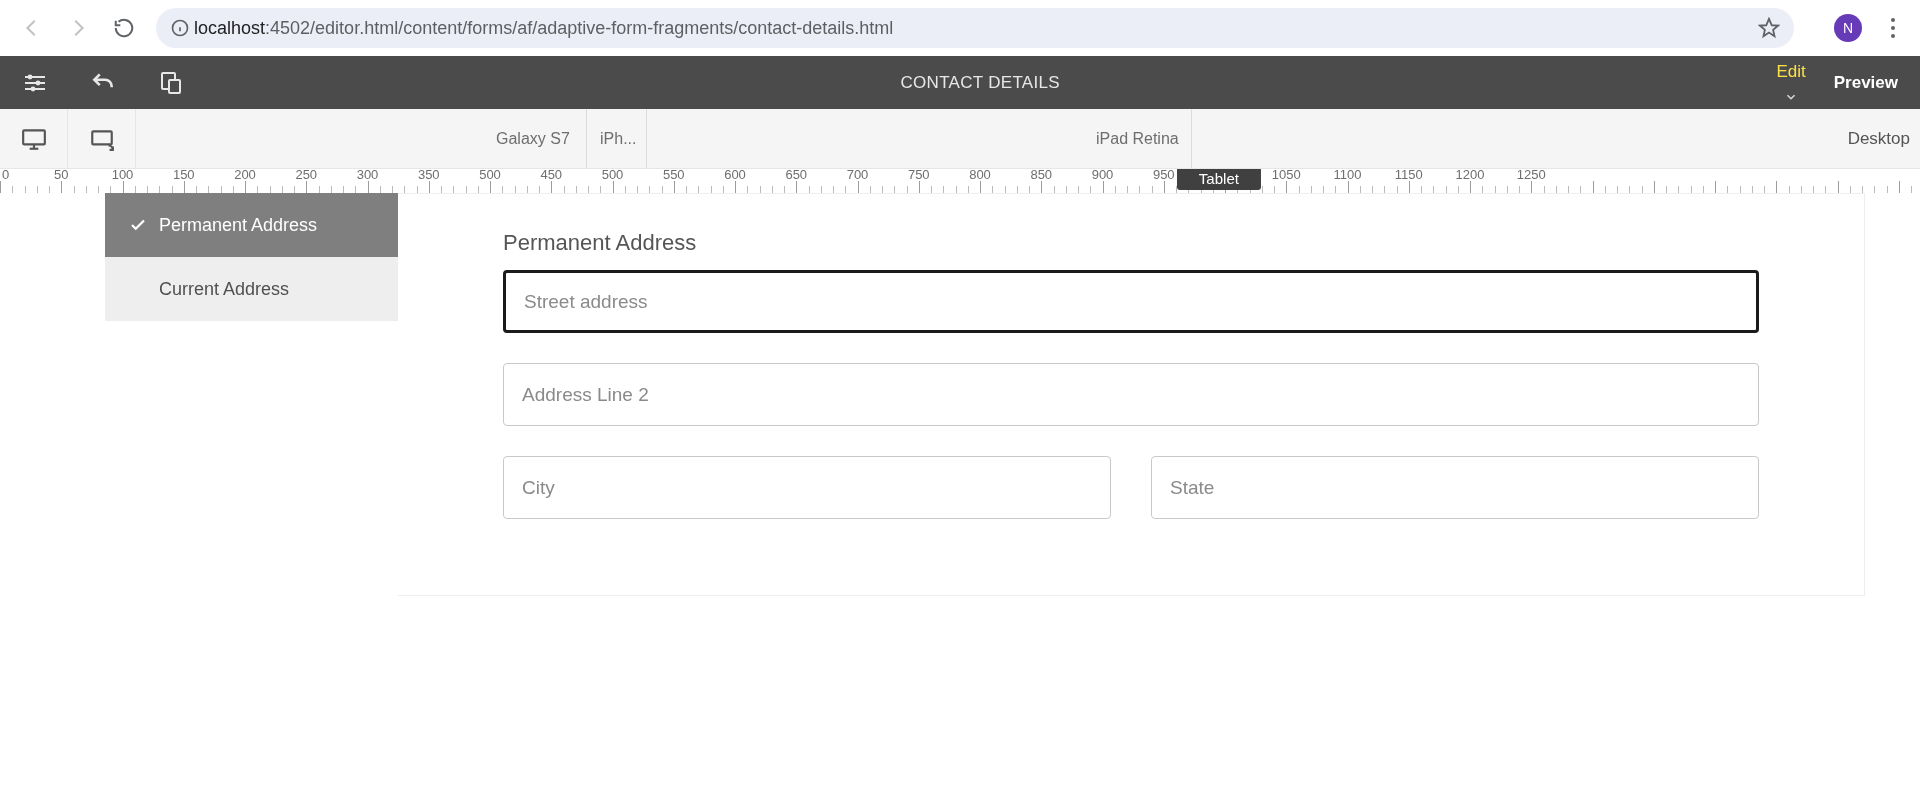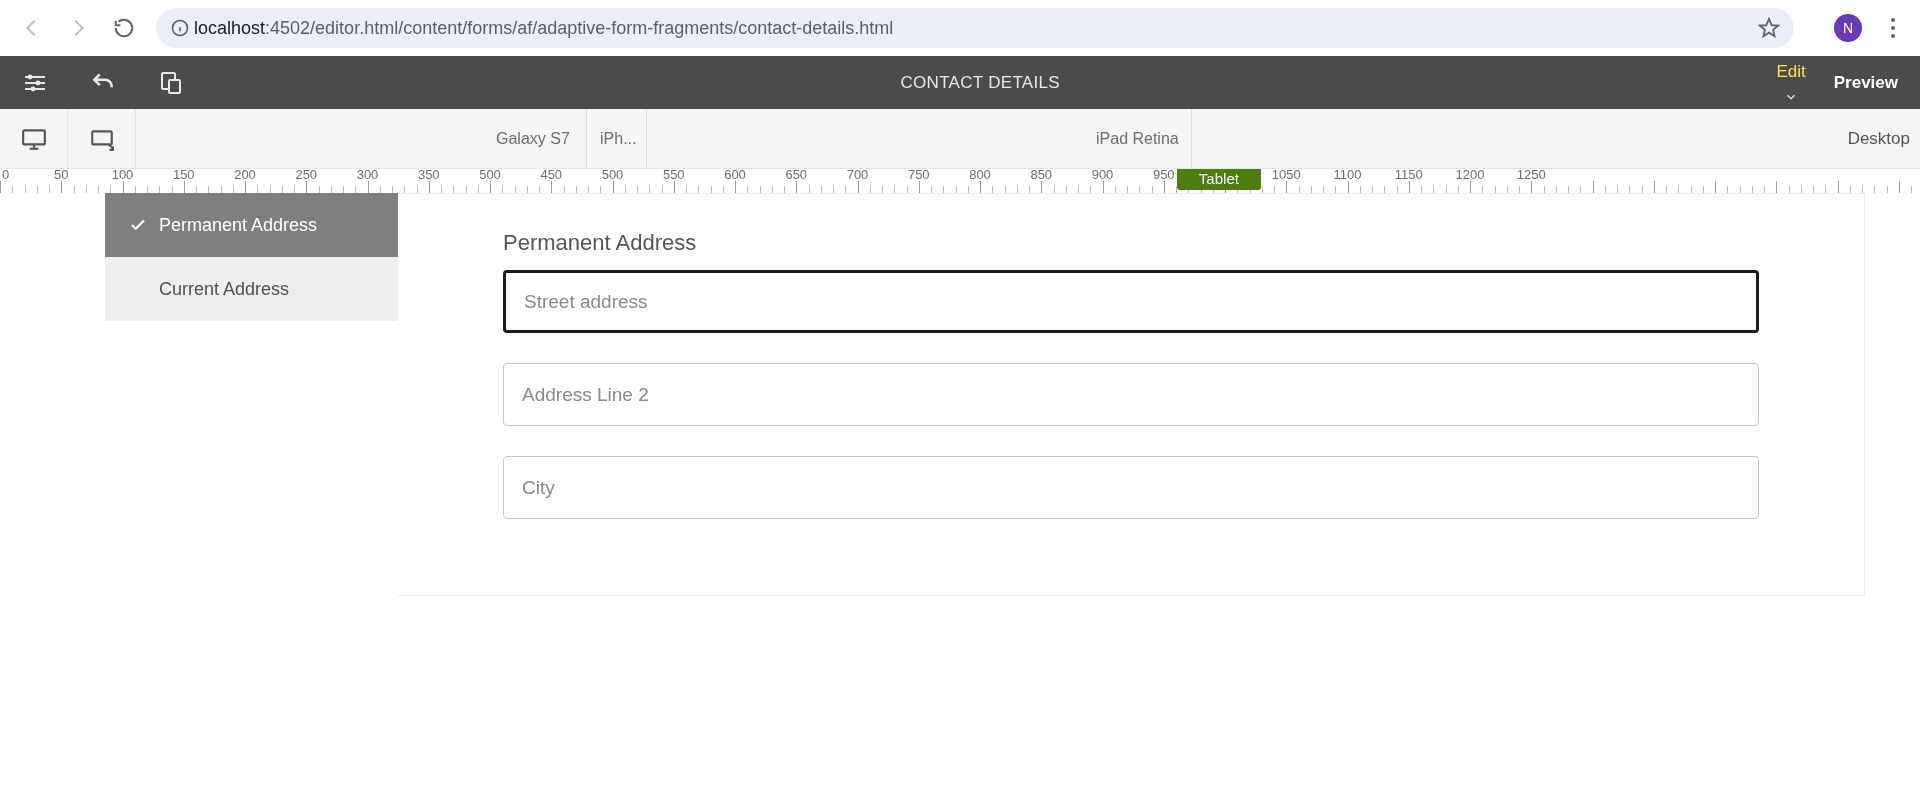--- a/index.html
+++ b/index.html
@@ -34,21 +34,21 @@
   .bp-line-inner { position:absolute; top:0; bottom:0; width:0; border-left:1px solid #dcdcdc; }
   .bp-label { position:absolute; top:50%; transform:translateY(-50%); font-size:16px; color:#6e6e6e; white-space:nowrap; }
   .desktop-label { position:absolute; right:10px; top:50%; transform:translateY(-50%); font-size:17px; color:#555;}
 
   
   .ruler { height:24px; background:#fff; position:relative; font-size:13px; color:#6e6e6e; border-bottom:none;}
   .ruler .major { position:absolute; bottom:0; width:1px; height:7px; background:#bbb; }
   .ruler .m10  { height:12px; background:#9d9d9d;}
   .ruler .lbl { position:absolute; top:-2px; transform:translateX(-50%); }
   .ruler-wrap { position:relative; overflow:hidden; }
-  .tablet-tip { position:absolute; background:#4d7c0f; color:#fff; font-size:15px; padding:3px 22px; border-radius:3px; top:-2px; transform:translateX(-50%);}
+  .tablet-tip { position:absolute; background:#404040; color:#fff; font-size:15px; padding:3px 22px; border-radius:3px; top:-2px; transform:translateX(-50%);}
 
   
   .canvas-wrap { display:flex; justify-content:flex-start; }
   .canvas { width:1760px; margin:0 0 0 105px; display:flex; background:#fff;}
   .sidebar { width:293px; background:#eeeeee; }
   .side-item { height:64px; display:flex; align-items:center; padding:0 24px; font-size:18px; color:#505050; gap:12px; }
   .side-item.active { background:#7f7f7f; color:#fff; font-weight:500;}
   .side-item.active .chk { visibility:visible; }
   .chk { width:18px; visibility:hidden; }
   .side-item:not(.active){ padding-left: 54px; }
@@ -386,16 +386,17 @@
       <div class="section-title">Permanent Address</div>
 
       <div class="field">
         <input class="inp focus" placeholder="Street address" style="">
       </div>
       <div class="field">
         <input class="inp" placeholder="Address Line 2" style="">
       </div>
       <div class="field row">
         <div class="col"><input class="inp" placeholder="City" style=""></div>
+        <div class="col"><input class="inp" placeholder="State" style=""></div>
       </div>
     </div>
   </div>
 </div>
 
 </body></html>

